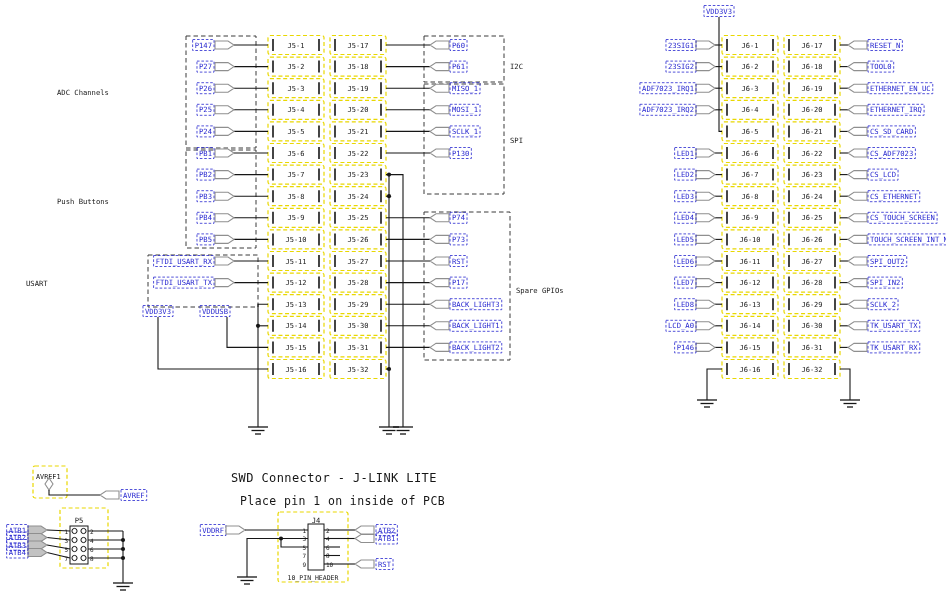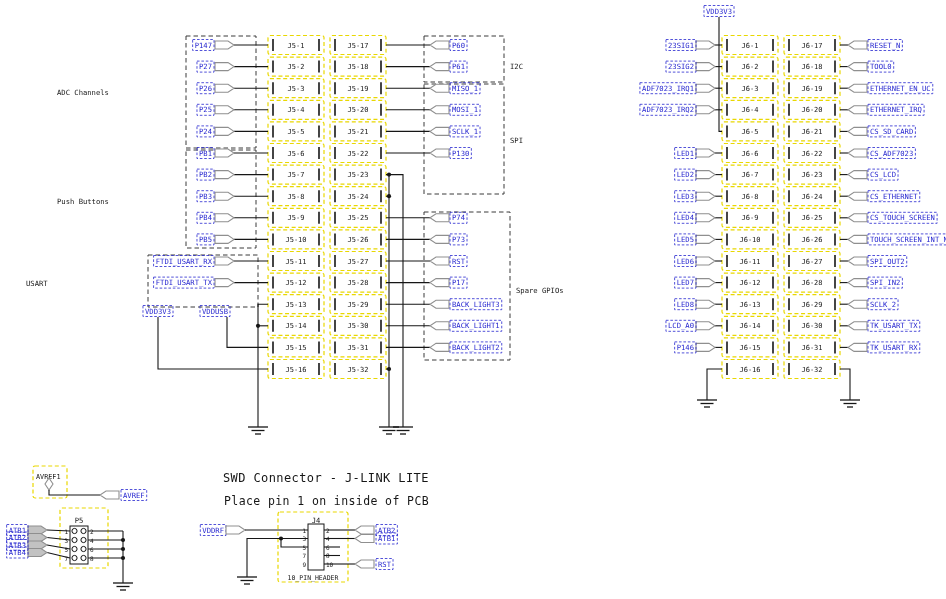--- a/index.html
+++ b/index.html
@@ -1,21 +1,21 @@
 <!DOCTYPE html>
 <html><head>
 <meta charset="utf-8">
 <style>
   html,body{margin:0;padding:0;background:#ffffff;}
   #stage{position:relative;width:946px;height:599px;background:#ffffff;overflow:hidden;
          font-family:"DejaVu Sans Mono",monospace;}
   #schem{position:absolute;left:0;top:0;}
   .note{position:absolute;color:#161616;white-space:nowrap;letter-spacing:0.4px;}
-  #note1{left:223px;top:471px;font-size:12px;}
-  #note2{left:224px;top:494px;font-size:11.5px;}
+  #note1{left:231px;top:471px;font-size:12px;}
+  #note2{left:240px;top:494px;font-size:11.5px;}
 </style>
 </head>
 <body>
 
 <div id="stage">
   <svg id="schem" width="946" height="599" viewBox="0 0 946 599">
       <g>
         <rect x="186" y="36" width="70" height="112" fill="none" stroke="#3a3a3a" stroke-width="1" stroke-dasharray="4.5 3"></rect>
         <text x="57" y="94.6" fill="#161616" font-size="7.2" text-anchor="start" font-family="&quot;DejaVu Sans Mono&quot;, monospace">ADC Channels</text>
       </g>

